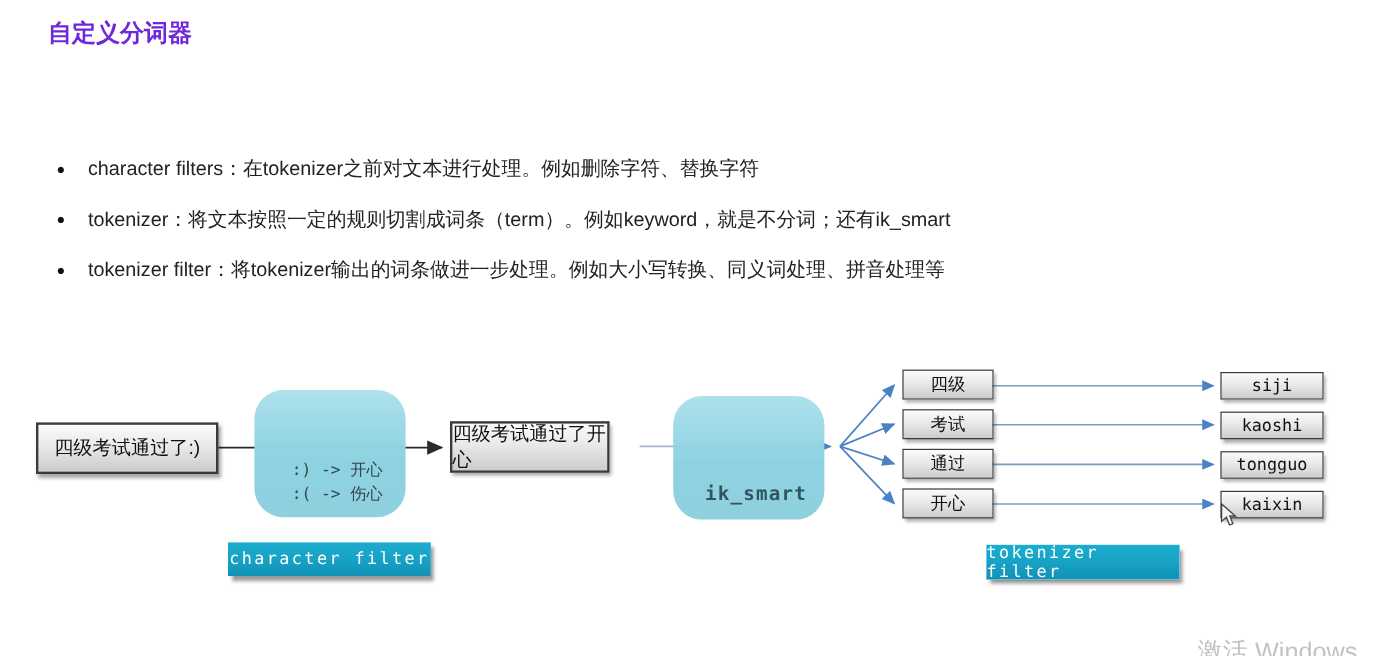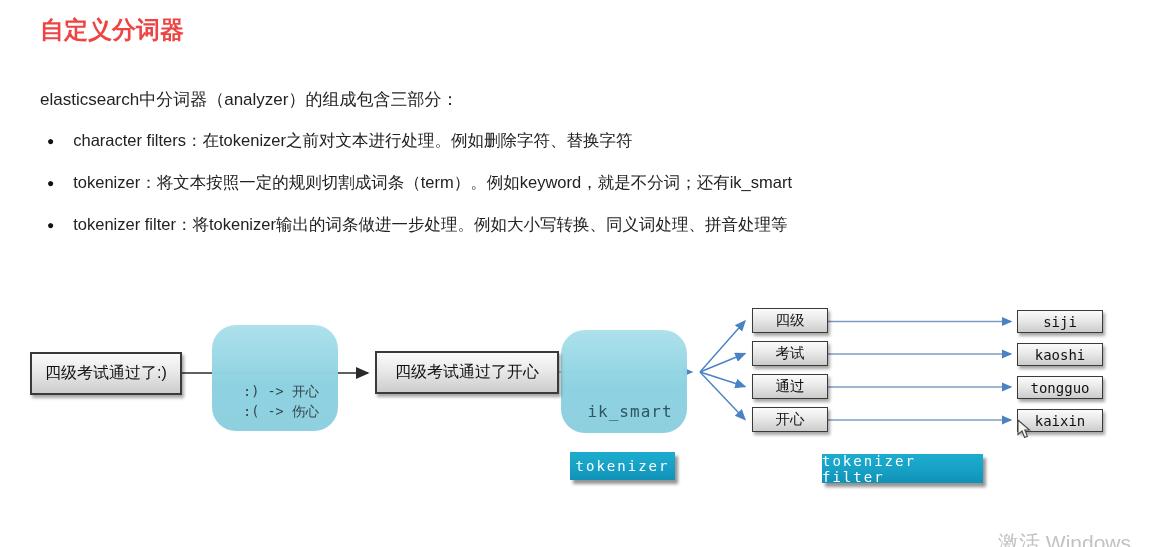--- a/index.html
+++ b/index.html
@@ -8,21 +8,21 @@
     --arrow-blue:#4a82c3;
     --line-dark:#2a2a2a;
     --watermark-gray:#d6d6d6;
   }
   *{margin:0;padding:0;box-sizing:border-box;}
   html,body{background:#ffffff;}
   body{font-family:"Liberation Sans",sans-serif;color:#1a1a1a;}
   .stage{position:relative;width:1151px;height:547px;background:#ffffff;overflow:hidden;}
 
   
-  .title{position:absolute;left:40px;top:14px;font-size:24px;font-weight:bold;color:#ef4444;}
+  .title{position:absolute;left:40px;top:14px;font-size:20px;font-weight:bold;color:#6d28d9;}
   .intro{position:absolute;left:40px;top:88px;font-size:17px;color:#222;}
   .bullet{position:absolute;left:47px;display:flex;align-items:center;gap:19px;font-size:16.5px;color:#222;}
   .bullet .dot{font-size:12px;color:#111;line-height:1;}
   .b1{top:130px;} .b2{top:172px;} .b3{top:214px;}
 
   
   .wm-viewer{position:absolute;left:676px;top:272px;font-size:12.5px;color:var(--watermark-gray);letter-spacing:0.5px;}
   .wm-windows{position:absolute;left:998px;top:529px;font-size:21px;color:#c2c2c2;}
 
   
@@ -31,55 +31,54 @@
   .line-faint{stroke:#aab6cf;stroke-width:1.3;}
   .line-blue{stroke:var(--arrow-blue);stroke-width:1.4;}
   .line-blue-lt{stroke:#7d9cc4;stroke-width:1.3;}
   .mk-black{fill:var(--line-dark);}
   .mk-blue{fill:var(--arrow-blue);}
 
   .gbox{position:absolute;z-index:3;display:flex;align-items:center;justify-content:center;
         background:linear-gradient(180deg,#fbfbfb 0%,#e9e9e9 45%,#cccccc 100%);
         border:2px solid #3a3a3a;box-shadow:2px 3px 3px rgba(0,0,0,0.35);color:#111;}
   .box-input{left:30px;top:352px;width:152px;height:43px;font-size:16px;}
-  .box-mid{left:375px;top:351px;width:184px;height:43px;font-size:16px;}
+  .box-mid{left:375px;top:351px;width:133px;height:43px;font-size:16px;}
   .term{left:752px;width:76px;height:25px;font-size:14.5px;border-width:1.5px;}
   .t0{top:308px;} .t1{top:341px;} .t2{top:374px;} .t3{top:407px;}
   .out{left:1017px;width:86px;height:23px;font-size:14px;font-family:"DejaVu Sans Mono",monospace;border-width:1.5px;}
   .o0{top:310px;} .o1{top:343px;} .o2{top:376px;} .o3{top:409px;}
 
   .cybox{position:absolute;z-index:2;border-radius:24px;
          background:linear-gradient(180deg,rgba(162,221,233,0.88) 0%,var(--cyan-box) 55%,rgba(134,204,220,0.92) 100%);padding-left:12px;}
   .box-charfilter{left:212px;top:325px;width:126px;height:106px;
                   display:flex;flex-direction:column;justify-content:flex-end;align-items:center;
                   padding-bottom:10px;gap:2px;}
   .box-charfilter .rule{font-family:"DejaVu Sans Mono",monospace;font-size:13.5px;color:#34454c;white-space:pre;}
   .box-iksmart{left:561px;top:330px;width:126px;height:103px;
                display:flex;align-items:flex-end;justify-content:center;padding-bottom:12px;
-               font-family:"DejaVu Sans Mono",monospace;font-size:16px;color:#2f5560;letter-spacing:1px;}
+               font-family:"DejaVu Sans Mono",monospace;font-size:16px;color:#2f5560;letter-spacing:1px;font-weight:bold;}
   .box-pinyin{left:846px;top:305px;width:122px;height:129px;border-radius:26px;
               display:flex;align-items:flex-end;justify-content:center;padding-bottom:14px;
               font-family:"DejaVu Sans Mono",monospace;font-size:16px;color:#2f5560;letter-spacing:2px;}
 
   .tag{position:absolute;z-index:3;background:linear-gradient(180deg,#1cacce 0%,var(--label-bg) 50%,#1191b6 100%);
        color:#ffffff;font-family:"DejaVu Sans Mono",monospace;font-size:14px;letter-spacing:2px;
        display:flex;align-items:center;justify-content:center;box-shadow:3px 4px 3px rgba(130,130,130,0.85);}
   .tag-charfilter{left:190px;top:452px;width:169px;height:28px;}
   .tag-tokenizer{left:570px;top:452px;width:105px;height:28px;}
   .tag-tokfilter{left:822px;top:454px;width:161px;height:29px;}
 
   .cursor{position:absolute;left:1017px;top:419px;z-index:5;}
 </style>
 </head>
 <body>
 
 <div class="stage">
 
   <div class="title">自定义分词器</div>
-  <div class="intro">elasticsearch中分词器（analyzer）的组成包含三部分：</div>
 
   <div class="bullet b1">
     <span class="dot">●</span>
     <span>character filters：在tokenizer之前对文本进行处理。例如删除字符、替换字符</span>
   </div>
   <div class="bullet b2">
     <span class="dot">●</span>
     <span>tokenizer：将文本按照一定的规则切割成词条（term）。例如keyword，就是不分词；还有ik_smart</span>
   </div>
   <div class="bullet b3">
@@ -129,20 +128,20 @@
   <div class="gbox term t1">考试</div>
   <div class="gbox term t2">通过</div>
   <div class="gbox term t3">开心</div>
 
 
   <div class="gbox out o0">siji</div>
   <div class="gbox out o1">kaoshi</div>
   <div class="gbox out o2">tongguo</div>
   <div class="gbox out o3">kaixin</div>
 
-  <div class="tag tag-tokenizer">tokenizer</div>
+  <div class="tag tag-charfilter">character filter</div>
   <div class="tag tag-tokfilter">tokenizer filter</div>
 
   <svg class="cursor" width="16" height="20">
     <polygon points="1,1 1,15.5 5,12 7.6,18.5 10.4,17.3 7.8,11 12.5,11" fill="#f4f7ef" stroke="#444" stroke-width="1.1"></polygon>
   </svg>
 
 </div>
 
 </body></html>

